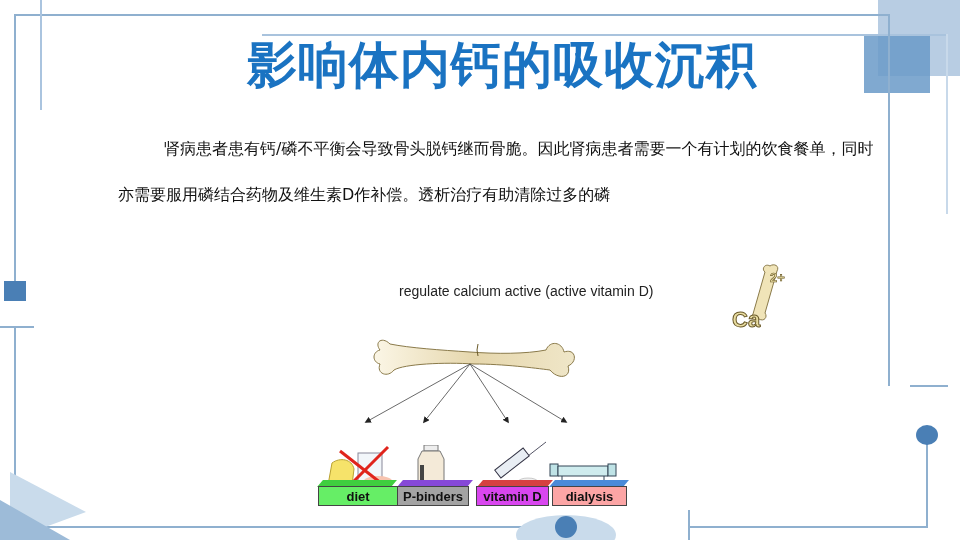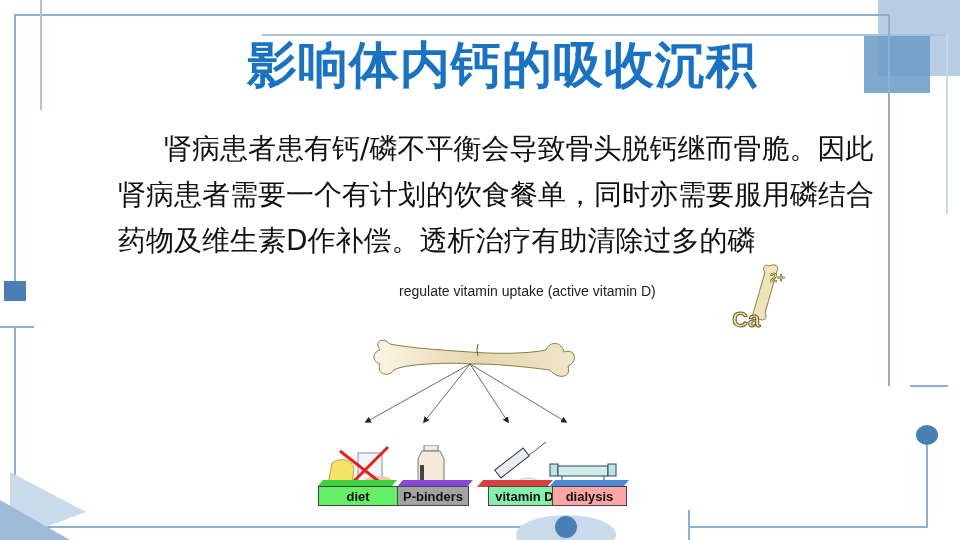--- a/index.html
+++ b/index.html
@@ -3,21 +3,21 @@
 <meta charset="utf-8">
 <style>
   html, body { margin:0; padding:0; }
   body { width:960px; height:540px; position:relative; overflow:hidden; background:#ffffff;
          font-family:"DejaVu Sans", "Liberation Sans", sans-serif; }
   .abs { position:absolute; }
   .line { position:absolute; background:#8fb0cf; }
   .title { position:absolute; left:0; width:1004px; top:32px; text-align:center;
            font-size:50px; font-weight:bold; color:#1a73c2; letter-spacing:1px;
            font-family:"DejaVu Sans", sans-serif; }
-  .para { position:absolute; left:118px; width:760px; top:126px; font-size:28px; line-height:46px;
+  .para { position:absolute; left:118px; width:760px; top:126px; font-size:16px; line-height:46px;
           color:#111; text-indent:46px; font-family:"DejaVu Sans", sans-serif; }
   .caption { position:absolute; left:399px; top:283px; font-size:14px; color:#222;
              font-family:"Liberation Sans", sans-serif; }
   .box { position:absolute; top:486px; height:20px; font-family:"Liberation Sans", sans-serif;
          font-weight:bold; font-size:13px; text-align:center; line-height:20px; color:#111;
          border:1px solid #444; box-sizing:border-box; }
 </style>
 </head>
 <body>
 
@@ -45,21 +45,21 @@
 
 <svg class="abs" style="left:0;top:470px;" width="100" height="70">
   <polygon points="10,2 86,42 10,70" fill="#c9dbeb"></polygon>
   <polygon points="0,30 70,70 0,70" fill="#9dbbd8"></polygon>
 </svg>
 
 <div class="title">影响体内钙的吸收沉积</div>
 
 <div class="para">肾病患者患有钙/磷不平衡会导致骨头脱钙继而骨脆。因此肾病患者需要一个有计划的饮食餐单，同时亦需要服用磷结合药物及维生素D作补偿。透析治疗有助清除过多的磷</div>
 
-<div class="caption">regulate vitamin uptake (active vitamin D)</div>
+<div class="caption">regulate calcium active (active vitamin D)</div>
 
 <div class="abs" style="left:728px;top:262px;width:70px;height:62px;">
   <svg width="70" height="62" style="position:absolute;left:0;top:0;">
     <path d="M42,4 c4,-3 10,0 7,5 l-12,42 c3,4 -1,9 -6,6 c-4,3 -9,-1 -6,-5 l12,-42 c-4,-3 0,-9 5,-6z" fill="#f0e4b8" stroke="#8a7a4a" stroke-width="1"></path>
   </svg>
   <span style="position:absolute;left:4px;top:14px;font-family:'Liberation Sans',sans-serif;font-weight:bold;font-size:22px;color:#e8dca0;margin-top:31px;-webkit-text-stroke:1px #6a5a2a;">Ca</span>
   <span style="position:absolute;left:42px;top:8px;font-family:'Liberation Sans',sans-serif;font-weight:bold;font-size:13px;color:#e8dca0;-webkit-text-stroke:0.6px #6a5a2a;">2+</span>
 </div>
 
 <svg class="abs" style="left:300px;top:330px;" width="320" height="110">
@@ -106,15 +106,15 @@
   <rect x="60" y="4" width="8" height="12" fill="#bfe3e6" stroke="#345" stroke-width="1"></rect>
   <line x1="14" y1="16" x2="14" y2="26" stroke="#345"></line>
   <line x1="56" y1="16" x2="56" y2="26" stroke="#345"></line>
 </svg>
 
 <div class="abs" style="left:320px;top:480px;width:74px;height:7px;background:#3fcf3f;transform:skewX(-40deg);"></div>
 <div class="box" style="left:318px;width:80px;background:#66ee66;">diet</div>
 <div class="abs" style="left:400px;top:480px;width:70px;height:7px;background:#8648d8;transform:skewX(-40deg);"></div>
 <div class="box" style="left:397px;width:72px;background:#a3a3a3;">P-binders</div>
 <div class="abs" style="left:480px;top:480px;width:70px;height:7px;background:#d64040;transform:skewX(-40deg);"></div>
-<div class="box" style="left:488px;width:73px;background:#86efac;">vitamin D</div>
+<div class="box" style="left:476px;width:73px;background:#d946ef;">vitamin D</div>
 <div class="abs" style="left:552px;top:480px;width:74px;height:7px;background:#4a8ad8;transform:skewX(-40deg);"></div>
 <div class="box" style="left:552px;width:75px;background:#fca5a5;">dialysis</div>
 
 </body></html>

